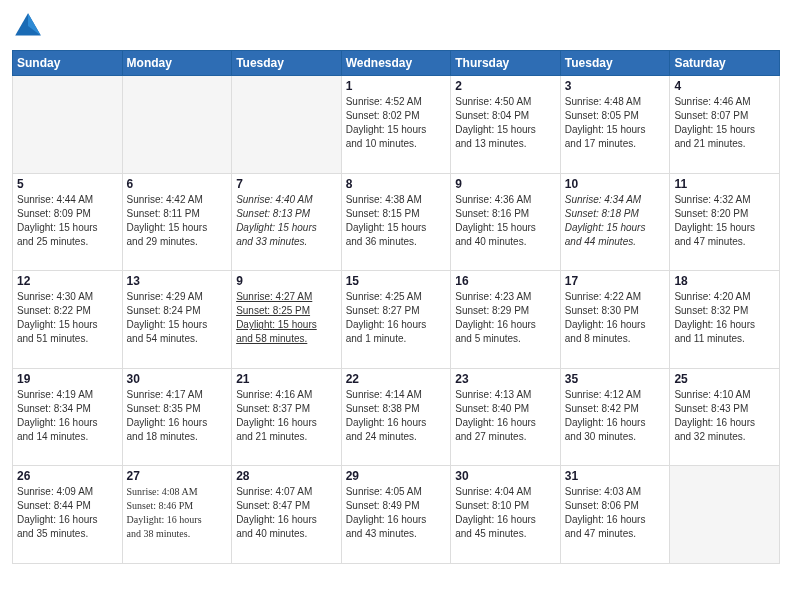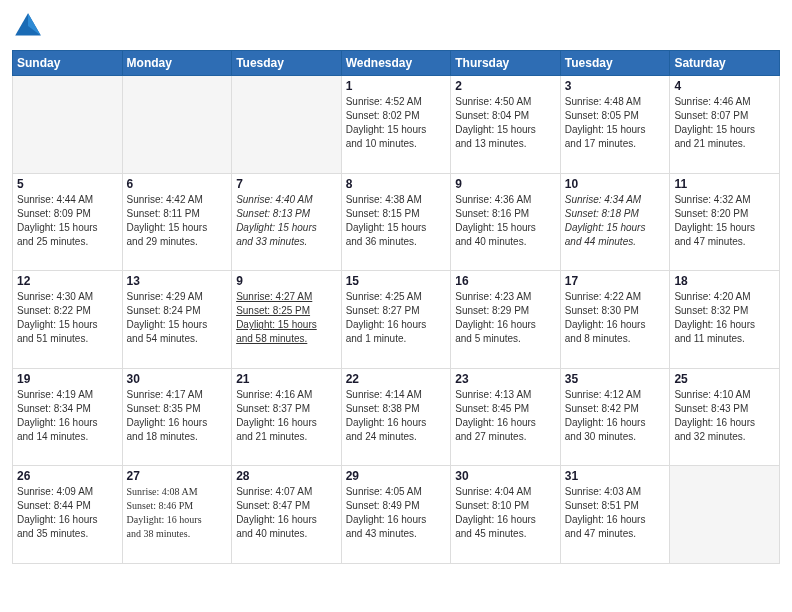--- a/index.html
+++ b/index.html
@@ -293,21 +293,21 @@
           <td>
             <span class="day-number">22</span>
             <div class="day-info" style="white-space: pre-line;">Sunrise: 4:14 AM
 Sunset: 8:38 PM
 Daylight: 16 hours
 and 24 minutes.</div>
           </td>
           <td>
             <span class="day-number">23</span>
             <div class="day-info" style="white-space: pre-line;">Sunrise: 4:13 AM
-Sunset: 8:45 PM
+Sunset: 8:40 PM
 Daylight: 16 hours
 and 27 minutes.</div>
           </td>
           <td>
             <span class="day-number">35</span>
             <div class="day-info" style="white-space: pre-line;">Sunrise: 4:12 AM
 Sunset: 8:42 PM
 Daylight: 16 hours
 and 30 minutes.</div>
           </td>
@@ -351,21 +351,21 @@
           <td>
             <span class="day-number">30</span>
             <div class="day-info" style="white-space: pre-line;">Sunrise: 4:04 AM
 Sunset: 8:10 PM
 Daylight: 16 hours
 and 45 minutes.</div>
           </td>
           <td>
             <span class="day-number">31</span>
             <div class="day-info" style="white-space: pre-line;">Sunrise: 4:03 AM
-Sunset: 8:51 PM
+Sunset: 8:06 PM
 Daylight: 16 hours
 and 47 minutes.</div>
           </td>
           <td class="empty"></td>
         </tr>
       </tbody>
   </table>
 </div>
 
 </body></html>

